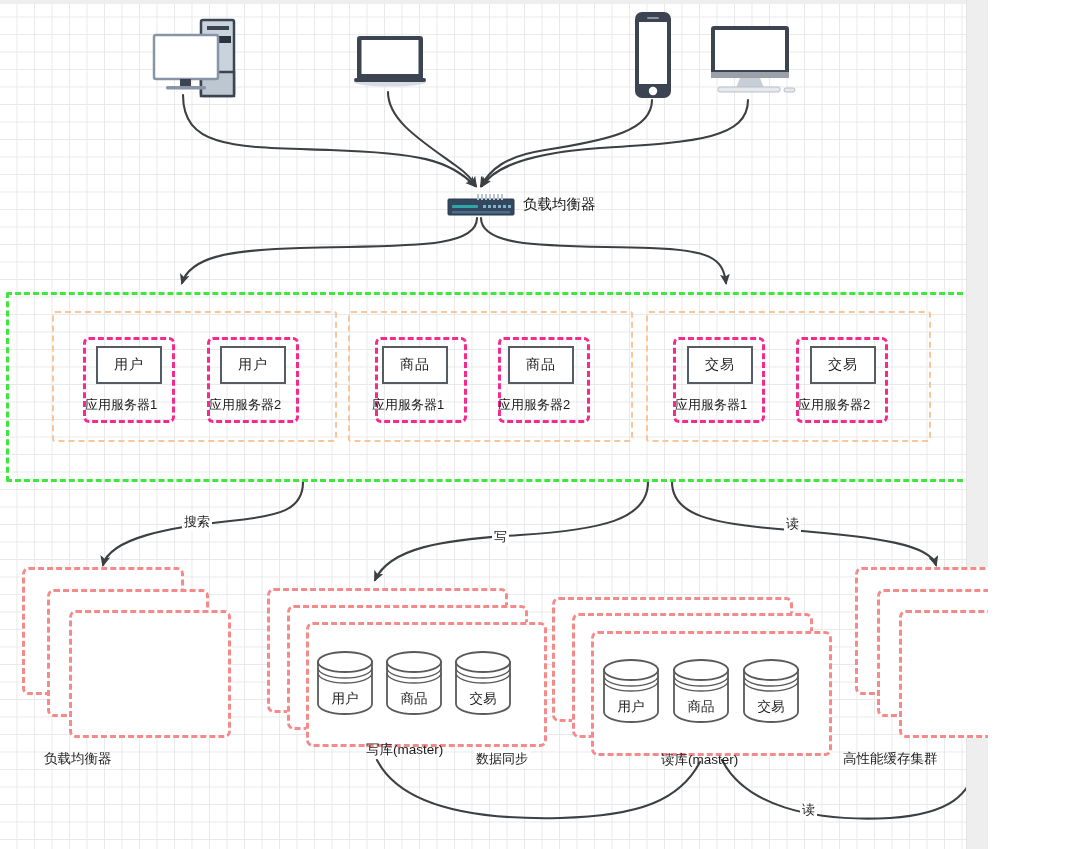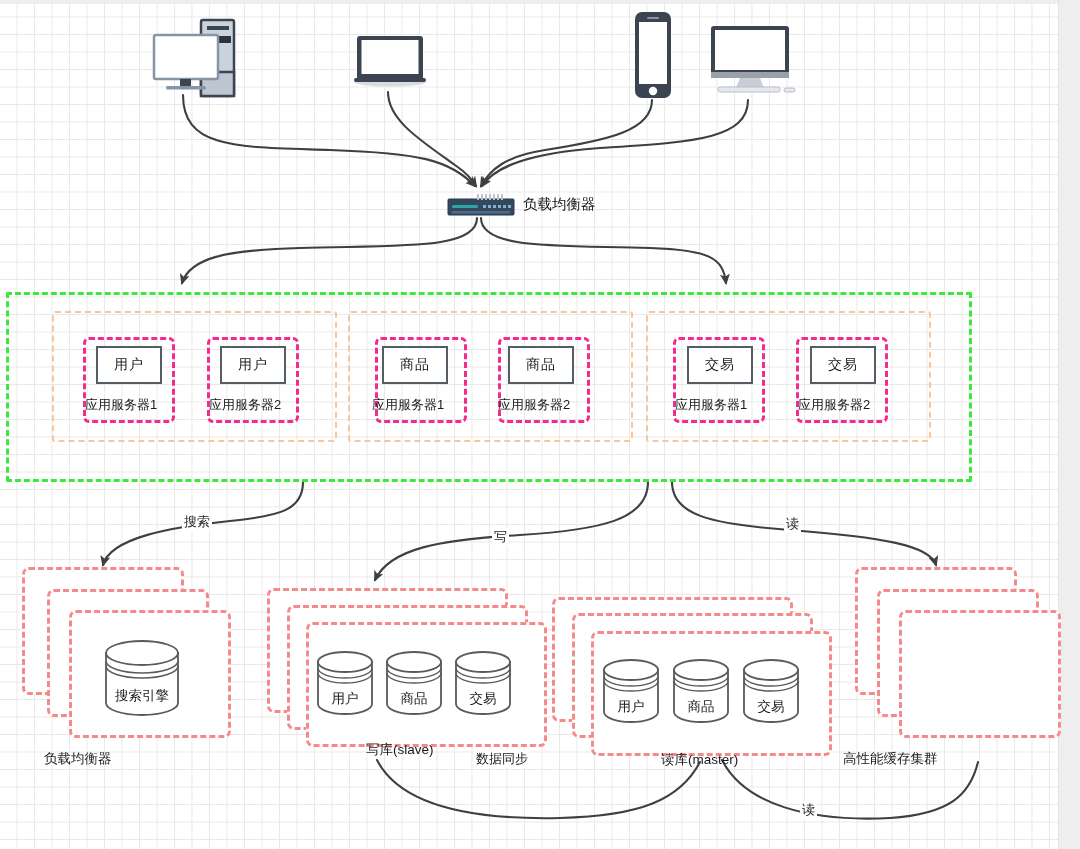--- a/index.html
+++ b/index.html
@@ -2,21 +2,21 @@
 <html><head>
 <meta charset="utf-8">
 <style>
   html,body{margin:0;padding:0;}
   body{
     width:1080px;height:849px;overflow:hidden;
     background:#ffffff;
     font-family:"Liberation Sans","DejaVu Sans",sans-serif;
   }
   #canvas{
-    position:relative;width:1080px;height:849px;overflow:hidden;
+    position:relative;width:988px;height:849px;overflow:hidden;
     background-color:#ffffff;
     background-image:
       linear-gradient(to right, #e9e9e9 1px, transparent 1px),
       linear-gradient(to bottom, #e9e9e9 1px, transparent 1px);
     background-size:17.5px 17.5px;
     background-position:-1px -1px;
   }
   
   #right-gutter{
     position:absolute;top:0;right:0;width:21px;height:849px;
@@ -205,29 +205,20 @@
   <div class="appbox" style="left:810px;top:346px;width:66px;height:38px;">交易</div>
   <div class="app-caption" style="left:798px;top:396px;">应用服务器2</div>
 
   <div class="elabel" style="left:182px;top:513px;text-align:center;">搜索</div>
   <div class="elabel" style="left:492px;top:528px;">写</div>
   <div class="elabel" style="left:784px;top:515px;">读</div>
 
   <div class="grp grp-red" style="left:22px;top:567px;width:162px;height:128px;z-index:1;"></div>
   <div class="grp grp-red" style="left:47px;top:589px;width:162px;height:128px;z-index:2;"></div>
   <div class="grp grp-red" style="left:69px;top:610px;width:162px;height:128px;z-index:3;"></div>
-  <div class="cyl" style="left:100px;top:639px;width:84px;height:78px;z-index:4;">
-    <svg width="84" height="78" viewBox="0 0 84 78">
-      <path d="M6,14 L6,64 a36,12 0 0 0 72,0 L78,14 Z" fill="#ffffff" stroke="#5a5a5a" stroke-width="1.8"></path>
-      <ellipse cx="42" cy="14" rx="36" ry="12" fill="#ffffff" stroke="#5a5a5a" stroke-width="1.8"></ellipse>
-      <path d="M6,22 a36,12 0 0 0 72,0" fill="none" stroke="#5a5a5a" stroke-width="1.5"></path>
-      <path d="M6,27 a36,12 0 0 0 72,0" fill="none" stroke="#5a5a5a" stroke-width="1.5"></path>
-    </svg>
-    <div class="cyl-label" style="top:48px;">搜索引擎</div>
-  </div>
   <div class="grp-caption" style="left:44px;top:750px;z-index:5;">负载均衡器</div>
 
   <div class="grp grp-red" style="left:267px;top:588px;width:241px;height:125px;z-index:1;"></div>
   <div class="grp grp-red" style="left:287px;top:605px;width:241px;height:125px;z-index:2;"></div>
   <div class="grp grp-red" style="left:306px;top:622px;width:241px;height:125px;z-index:3;"></div>
   <div class="cyl" style="left:314px;top:650px;width:62px;height:66px;z-index:4;">
     <svg width="62" height="66" viewBox="0 0 62 66">
       <path d="M4,12 L4,54 a27,10 0 0 0 54,0 L58,12 Z" fill="#ffffff" stroke="#5a5a5a" stroke-width="1.8"></path>
       <ellipse cx="31" cy="12" rx="27" ry="10" fill="#ffffff" stroke="#5a5a5a" stroke-width="1.8"></ellipse>
       <path d="M4,18 a27,10 0 0 0 54,0" fill="none" stroke="#5a5a5a" stroke-width="1.4"></path>
@@ -246,21 +237,21 @@
   </div>
   <div class="cyl" style="left:452px;top:650px;width:62px;height:66px;z-index:4;">
     <svg width="62" height="66" viewBox="0 0 62 66">
       <path d="M4,12 L4,54 a27,10 0 0 0 54,0 L58,12 Z" fill="#ffffff" stroke="#5a5a5a" stroke-width="1.8"></path>
       <ellipse cx="31" cy="12" rx="27" ry="10" fill="#ffffff" stroke="#5a5a5a" stroke-width="1.8"></ellipse>
       <path d="M4,18 a27,10 0 0 0 54,0" fill="none" stroke="#5a5a5a" stroke-width="1.4"></path>
       <path d="M4,23 a27,10 0 0 0 54,0" fill="none" stroke="#5a5a5a" stroke-width="1.4"></path>
     </svg>
     <div class="cyl-label" style="top:40px;">交易</div>
   </div>
-  <div class="grp-caption" style="left:366px;top:741px;z-index:5;">写库(slave)</div>
+  <div class="grp-caption" style="left:366px;top:741px;z-index:5;">写库(master)</div>
 
   <div class="grp grp-red" style="left:552px;top:597px;width:241px;height:125px;z-index:1;"></div>
   <div class="grp grp-red" style="left:572px;top:613px;width:241px;height:125px;z-index:2;"></div>
   <div class="grp grp-red" style="left:591px;top:631px;width:241px;height:125px;z-index:3;"></div>
   <div class="cyl" style="left:600px;top:658px;width:62px;height:66px;z-index:4;">
     <svg width="62" height="66" viewBox="0 0 62 66">
       <path d="M4,12 L4,54 a27,10 0 0 0 54,0 L58,12 Z" fill="#ffffff" stroke="#5a5a5a" stroke-width="1.8"></path>
       <ellipse cx="31" cy="12" rx="27" ry="10" fill="#ffffff" stroke="#5a5a5a" stroke-width="1.8"></ellipse>
       <path d="M4,18 a27,10 0 0 0 54,0" fill="none" stroke="#5a5a5a" stroke-width="1.4"></path>
       <path d="M4,23 a27,10 0 0 0 54,0" fill="none" stroke="#5a5a5a" stroke-width="1.4"></path>

